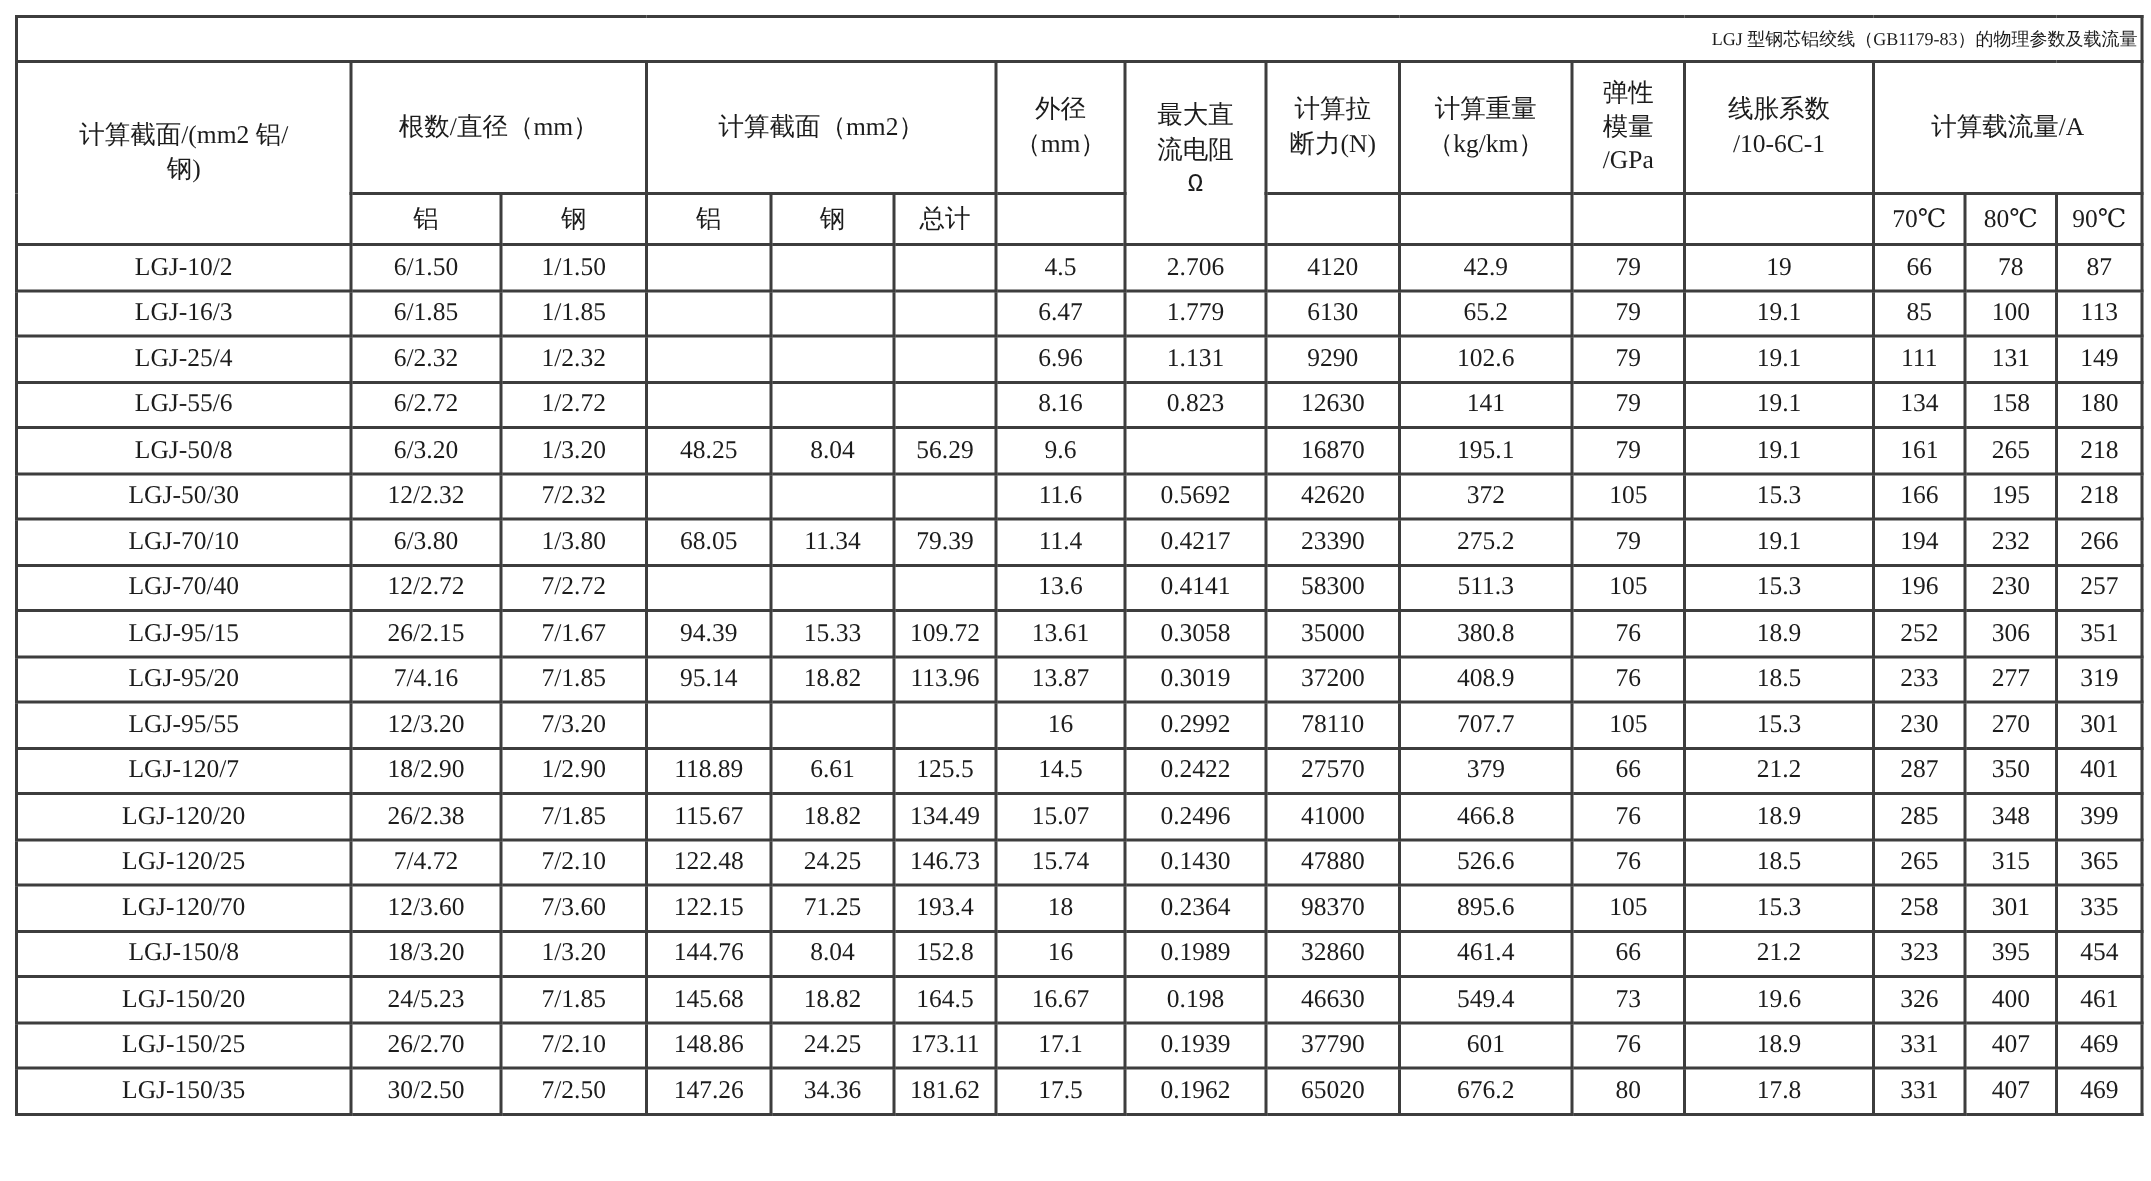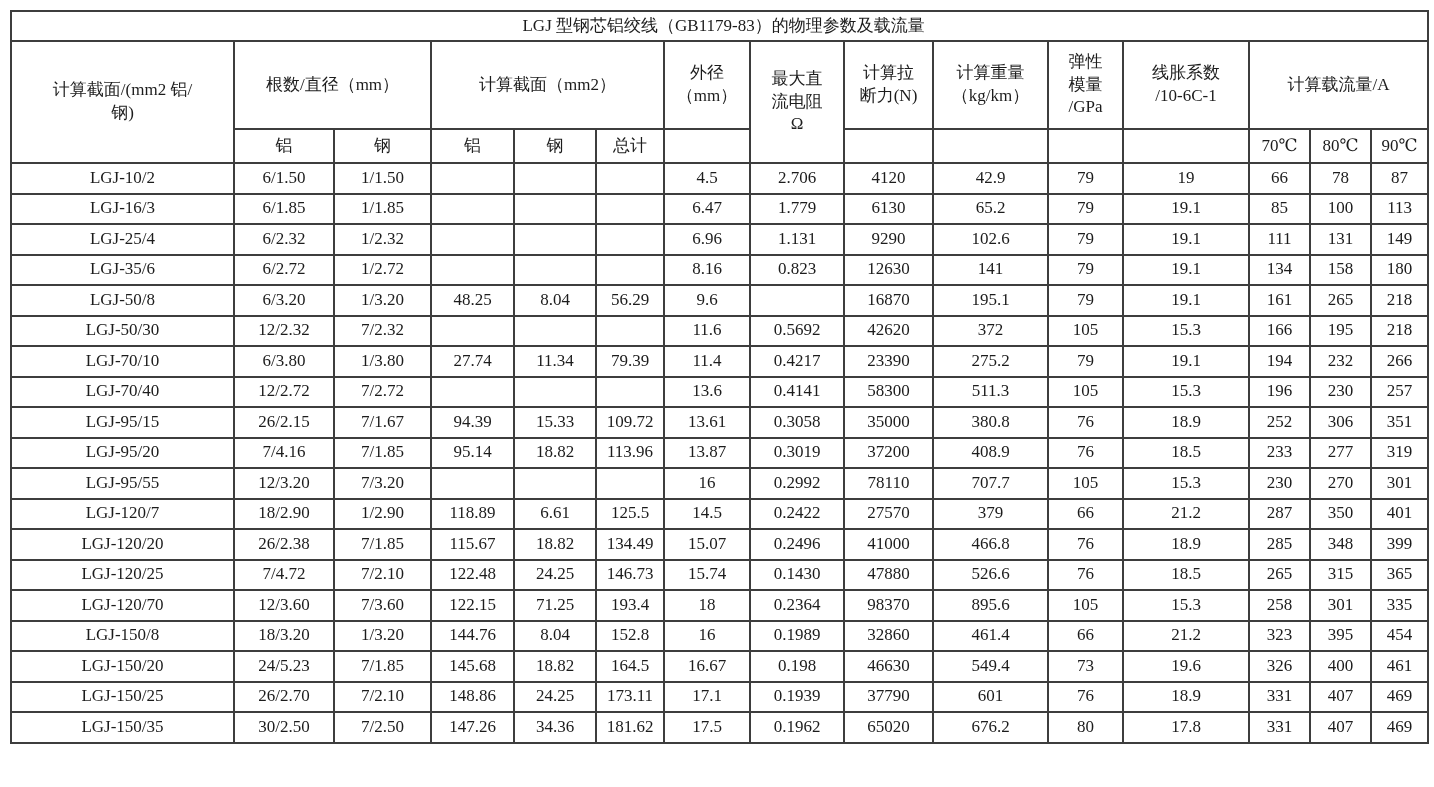--- a/index.html
+++ b/index.html
@@ -29,30 +29,30 @@
     text-align: center;
     vertical-align: middle;
     font-weight: normal;
     font-size: 17px;
     line-height: 1.35;
     padding: 0 2px;
     overflow: hidden;
     white-space: pre-line;
   }
   tr.title-row td {
-    text-align: center;
+    text-align: right;
     padding-left: 10px;
     height: 28px;
-    font-size: 17px;
+    font-size: 12px;
     white-space: nowrap;
   }
   tr.header-row-1 th { height: 86px; }
   tr.header-row-2 th { height: 32px; }
   tbody td { height: 28.5px; font-size: 16.5px; white-space: nowrap; }
-  th.bold-header { font-weight: bold; font-size: 17.5px; }
+  th.bold-header { font-weight: bold; font-size: 17.5px; font-family: Liberation Mono, monospace; }
 
   
   col.c1  { width: 223px; }
   col.c2  { width: 100px; }
   col.c3  { width: 97px;  }
   col.c4  { width: 83px;  }
   col.c5  { width: 82px;  }
   col.c6  { width: 68px;  }
   col.c7  { width: 86px;  }
   col.c8  { width: 94px;  }
@@ -173,21 +173,21 @@
           <td>1.131</td>
           <td>9290</td>
           <td>102.6</td>
           <td>79</td>
           <td>19.1</td>
           <td>111</td>
           <td>131</td>
           <td>149</td>
         </tr>
         <tr>
-          <td>LGJ-35/6</td>
+          <td>LGJ-55/6</td>
           <td>6/2.72</td>
           <td>1/2.72</td>
           <td></td>
           <td></td>
           <td></td>
           <td>8.16</td>
           <td>0.823</td>
           <td>12630</td>
           <td>141</td>
           <td>79</td>
@@ -227,21 +227,21 @@
           <td>105</td>
           <td>15.3</td>
           <td>166</td>
           <td>195</td>
           <td>218</td>
         </tr>
         <tr>
           <td>LGJ-70/10</td>
           <td>6/3.80</td>
           <td>1/3.80</td>
-          <td>27.74</td>
+          <td>68.05</td>
           <td>11.34</td>
           <td>79.39</td>
           <td>11.4</td>
           <td>0.4217</td>
           <td>23390</td>
           <td>275.2</td>
           <td>79</td>
           <td>19.1</td>
           <td>194</td>
           <td>232</td>

